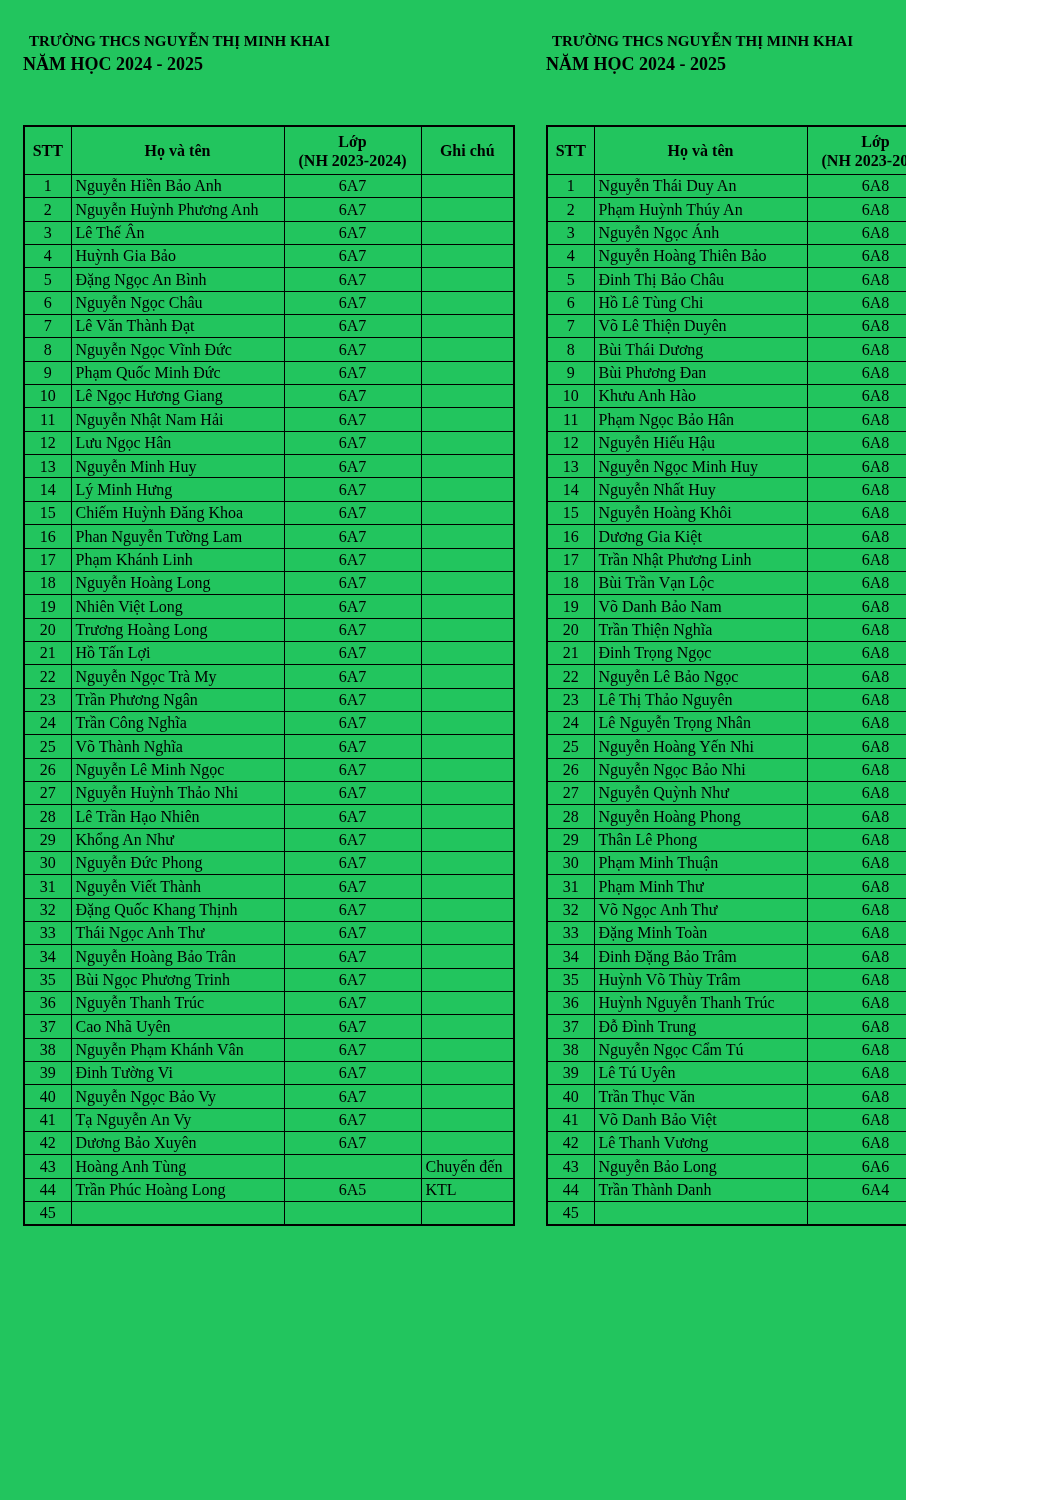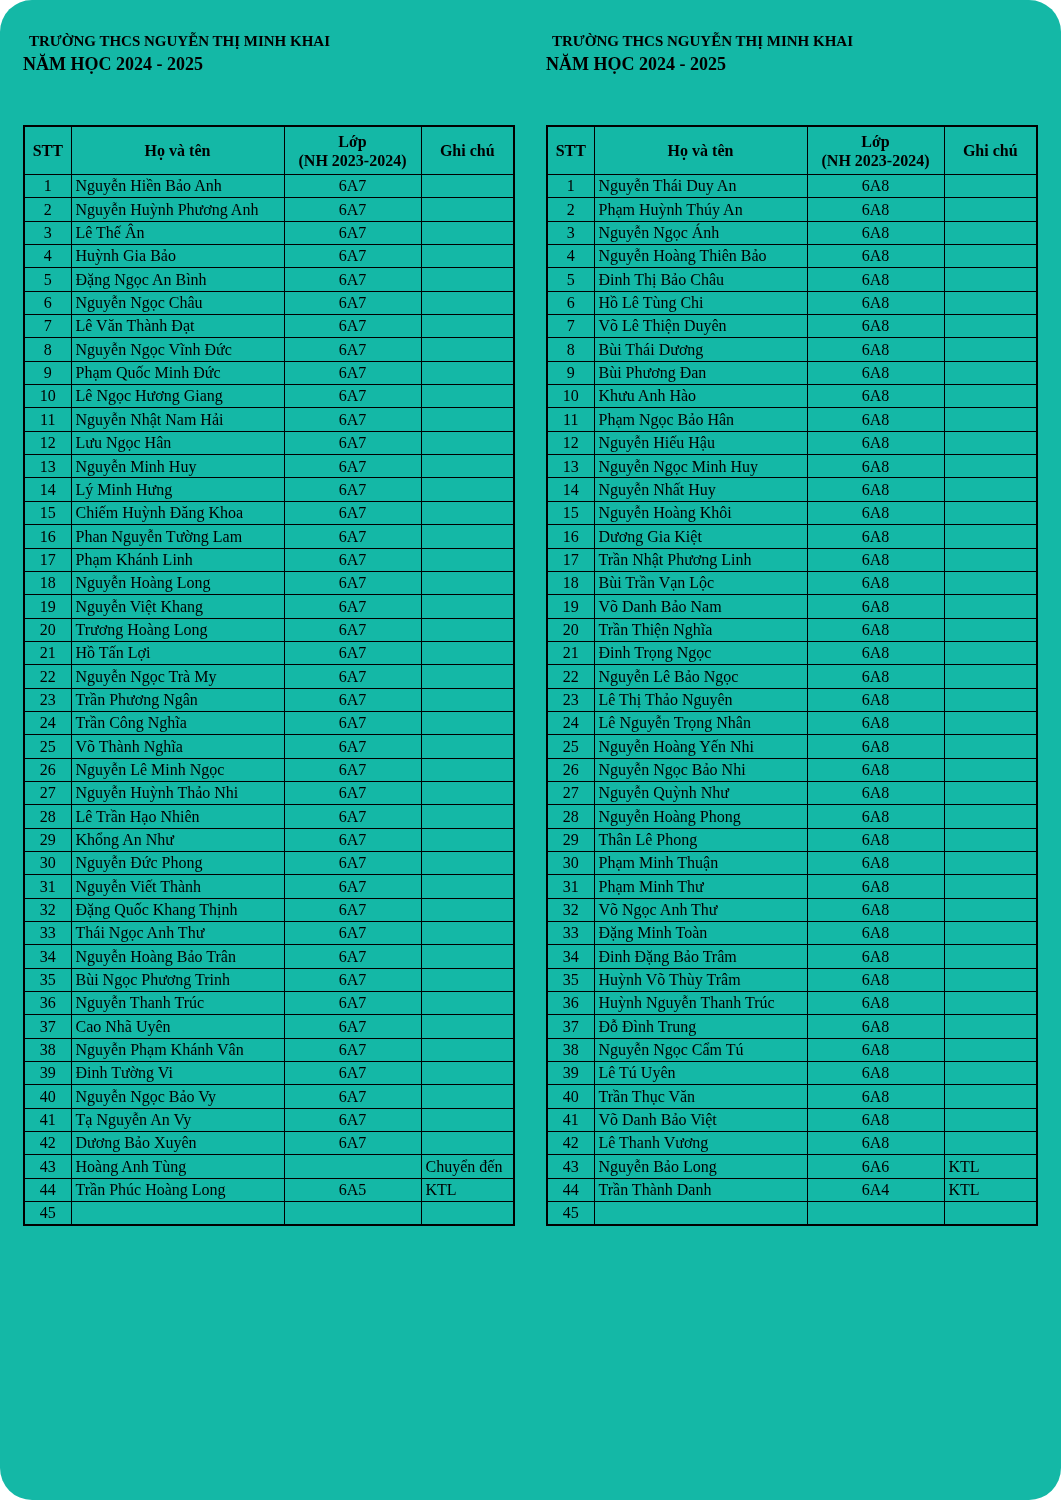--- a/index.html
+++ b/index.html
@@ -2,27 +2,26 @@
 <html><head>
 <meta charset="utf-8">
 <style>
   html, body {
     margin: 0;
     padding: 0;
     background: #ffffff;
   }
   .sheet {
     position: relative;
-    width: 1061px;
+    width: 906px;
     height: 1500px;
-    background: #14b8a6;
+    background: #22c55e;
     font-family: "Liberation Serif", "DejaVu Serif", serif;
     color: #000000;
     overflow: hidden;
-    border-radius: 32px;
   }
   .col {
     position: absolute;
     top: 30px;
     width: 490px;
   }
   .col.left  { left: 23px; }
   .col.right { left: 546px; }
   .school {
     margin: 0;
@@ -208,21 +207,21 @@
             <td class="l"></td>
           </tr>
           <tr>
             <td class="c">18</td>
             <td class="l">Nguyễn Hoàng Long</td>
             <td class="c">6A7</td>
             <td class="l"></td>
           </tr>
           <tr>
             <td class="c">19</td>
-            <td class="l">Nguyễn Việt Khang</td>
+            <td class="l">Nhiên Việt Long</td>
             <td class="c">6A7</td>
             <td class="l"></td>
           </tr>
           <tr>
             <td class="c">20</td>
             <td class="l">Trương Hoàng Long</td>
             <td class="c">6A7</td>
             <td class="l"></td>
           </tr>
           <tr>

